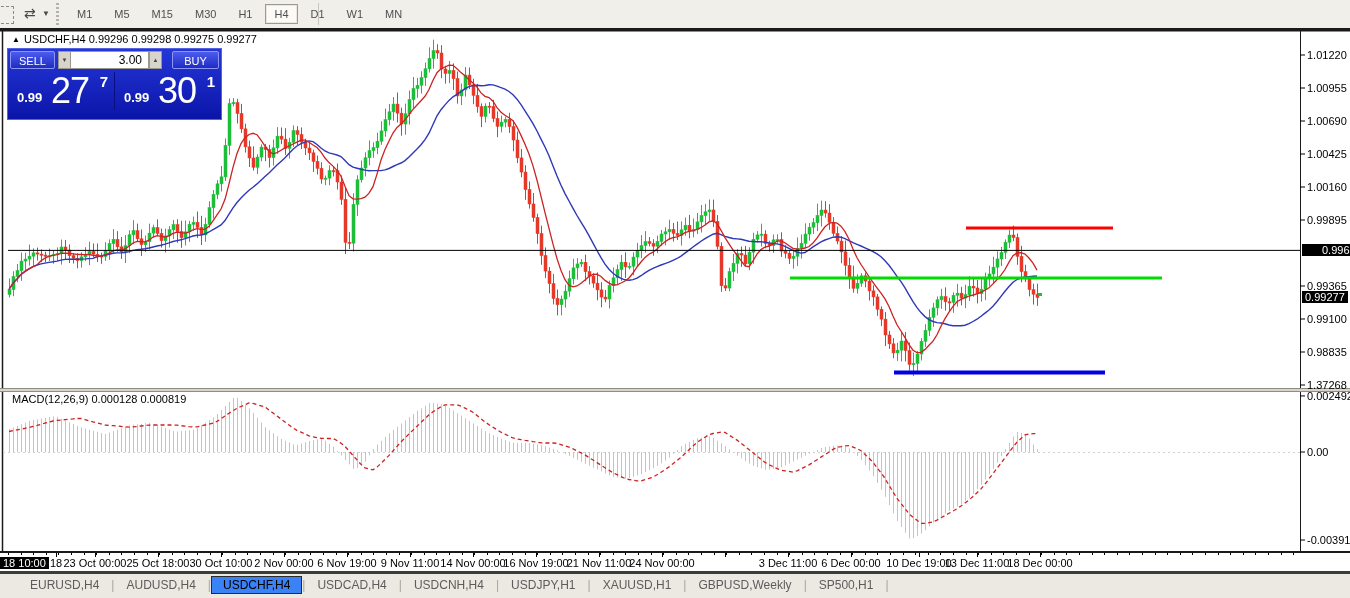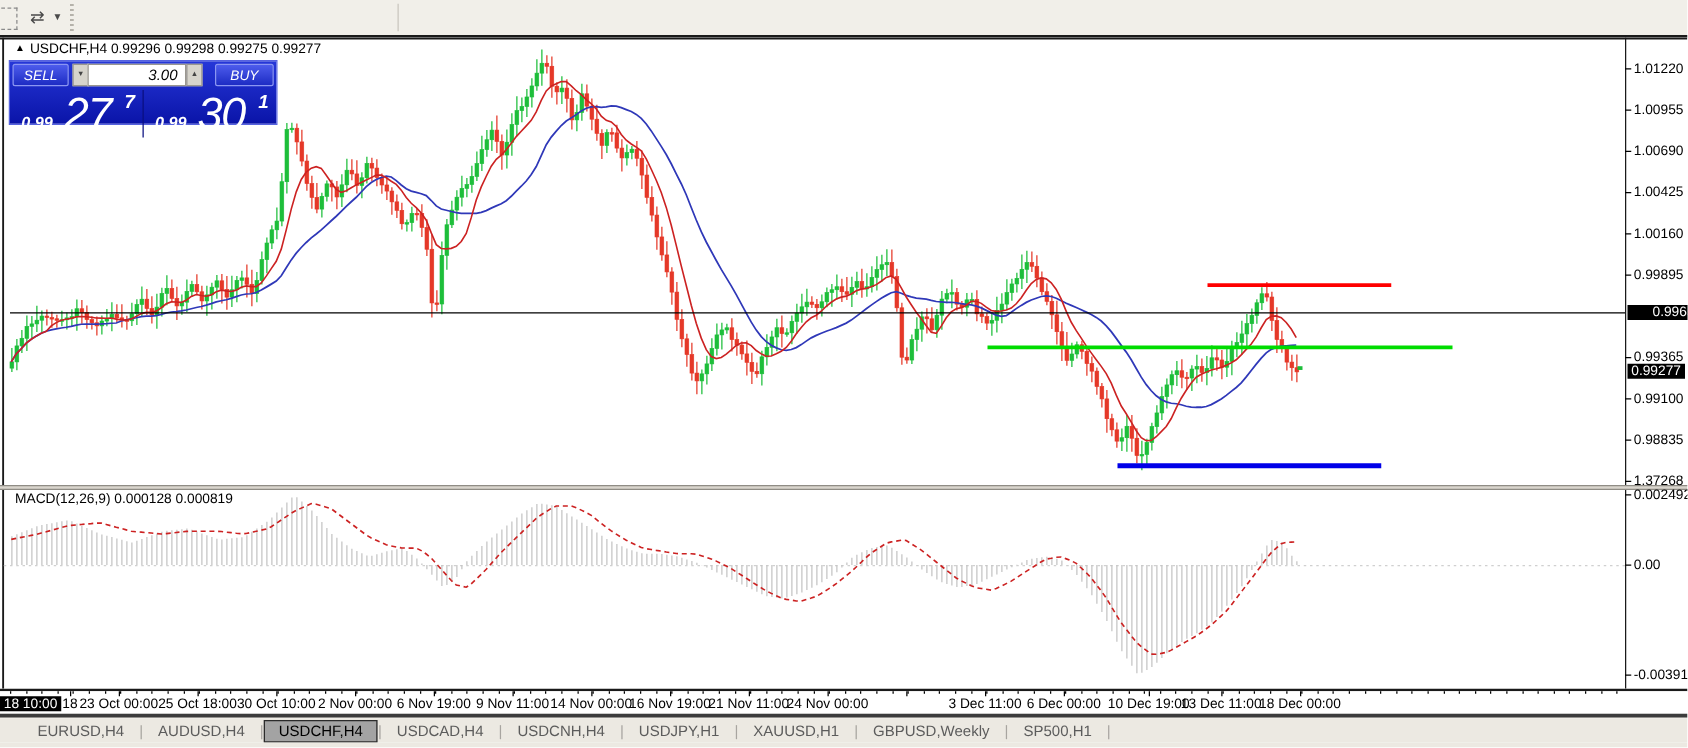--- a/index.html
+++ b/index.html
@@ -24,22 +24,22 @@
   
   #main-svg{position:absolute;left:0;top:30px;}
   #macd-svg{position:absolute;left:0;top:392px;}
   .splitter{position:absolute;left:0;width:1350px;background:#d9d5cd;border-top:1px solid #8f8c85;border-bottom:1px solid #8f8c85;}
   #split1{top:388px;height:2px;}
 
   .chart-header{position:absolute;left:12px;top:33px;font-size:11px;color:#000;}
   .chart-header .tri{font-size:8px;margin-right:4px;position:relative;top:-1px;}
 
   
-  .ocp{position:absolute;left:7px;top:48px;width:215px;height:52px;
-       background:linear-gradient(#2637d8,#0a14a8);border:1px solid #5663e0;box-sizing:border-box;font-style:italic;}
+  .ocp{position:absolute;left:7px;top:48px;width:215px;height:72px;
+       background:linear-gradient(#2637d8,#0a14a8);border:1px solid #5663e0;box-sizing:border-box;}
   .ocp .btn{position:absolute;top:2px;height:18px;line-height:18px;text-align:center;
        color:#fff;font-size:11px;background:linear-gradient(#4d5cec,#1d2cc4);
        border:1px solid #8b96f2;border-radius:2px;box-sizing:border-box;cursor:pointer;}
   .ocp .sell-btn{left:2px;width:45px;}
   .ocp .buy-btn{left:164px;width:47px;}
   .ocp .spin{position:absolute;top:2px;width:13px;height:18px;background:#d7d4cc;border:1px solid #9a978f;
        box-sizing:border-box;font-size:6px;color:#444;text-align:center;line-height:16px;cursor:pointer;}
   .ocp .spin-down{left:50px;}
   .ocp .spin-up{left:141px;}
   .ocp .vol{position:absolute;left:62px;top:2px;width:79px;height:18px;background:#fff;border:1px solid #9a978f;
@@ -62,32 +62,43 @@
   .t-label.boxed{background:#000;color:#fff;padding:0 3px;transform:none;left:0;}
   .t-tick{position:absolute;top:0;width:1px;background:#000;}
   #axis-top-border{position:absolute;left:0;top:551px;width:1350px;height:2px;background:#1a1a1a;}
 
   
   #scrollbar{position:absolute;left:0;top:571px;width:1350px;height:4px;background:#ece9e2;}
   #scrollbar .thumb{position:absolute;left:0;top:0;height:3px;width:1350px;background:#3c3c3c;}
   #tab-row{position:absolute;left:0;top:575px;width:1350px;height:19px;background:#ece9e2;
            display:flex;align-items:center;padding-left:18px;box-sizing:border-box;}
   .tab{font-size:12px;color:#5c5c5c;padding:1px 12px;cursor:pointer;white-space:nowrap;}
-  .tab.active{background:#a3a3a3;border:1px solid #2b2b2b;color:#000;padding:1px 11px;}
+  .tab.active{background:#3b82f6;border:1px solid #2b2b2b;color:#000;padding:1px 11px;}
   .tab-sep{color:#a8a5a0;font-size:12px;}
   #bottom-strip{position:absolute;left:0;top:594px;width:1350px;height:4px;background:#ece9e2;}
 </style>
 </head>
 <body>
 
 <div class="toolbar">
   <div class="tb-icon icon-dashedbox"></div>
   <div class="tb-icon icon-arrows">⇄</div>
   <div class="tb-icon icon-caret">▼</div>
   <div class="tb-grip"></div>
+  <div class="tf-row" id="tf-row">
+      <span class="tf-btn">M1</span>
+      <span class="tf-btn">M5</span>
+      <span class="tf-btn">M15</span>
+      <span class="tf-btn">M30</span>
+      <span class="tf-btn">H1</span>
+      <span class="tf-btn active">H4</span>
+      <span class="tf-btn">D1</span>
+      <span class="tf-btn">W1</span>
+      <span class="tf-btn">MN</span>
+    </div>
   <div class="tb-vline"></div>
 </div>
 <div class="toolbar-sep-dark"></div>
 
 <svg id="main-svg" width="1350" height="358">
     <line x1="0" y1="0.75" x2="1350" y2="0.75" stroke="#1a1a1a" stroke-width="1.5"></line>
     <line x1="2.5" y1="0" x2="2.5" y2="358" stroke="#1a1a1a" stroke-width="1.5"></line>
     <line x1="1300.5" y1="0" x2="1300.5" y2="358" stroke="#1a1a1a" stroke-width="1"></line>
     <g>
       <line x1="9.5" y1="248.4221646817159" x2="9.5" y2="267.5273258972495" stroke="#1DBE3A" stroke-width="1"></line>

